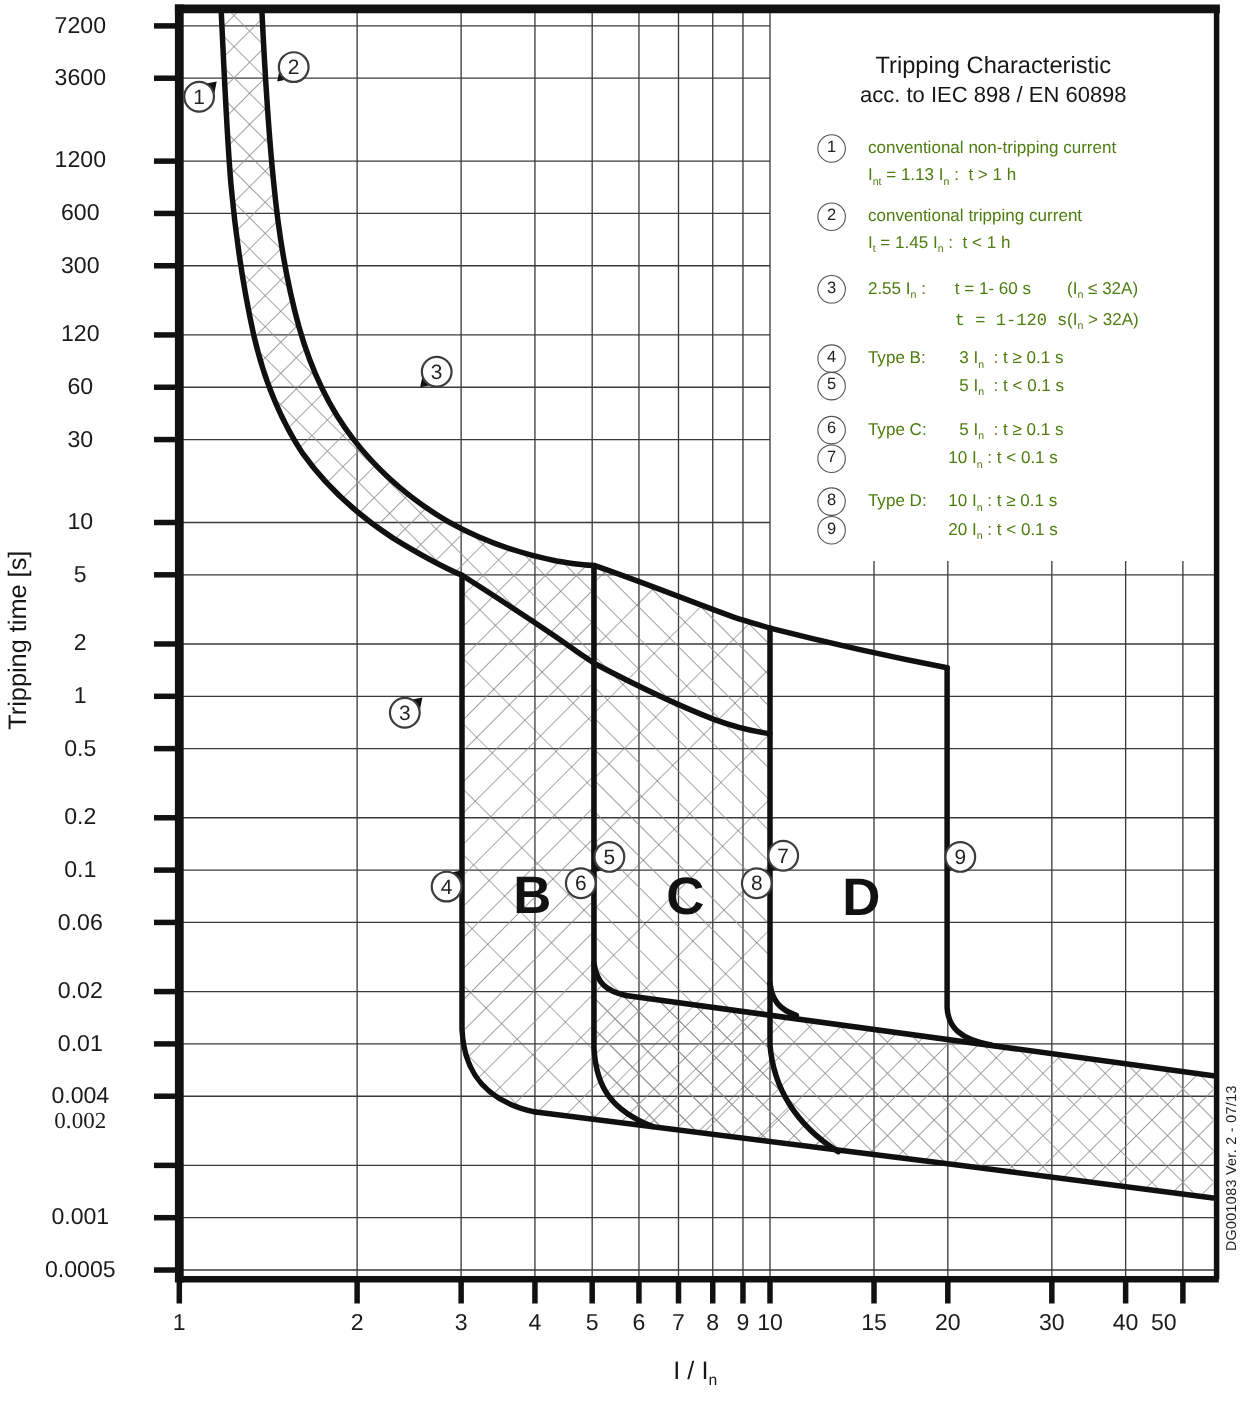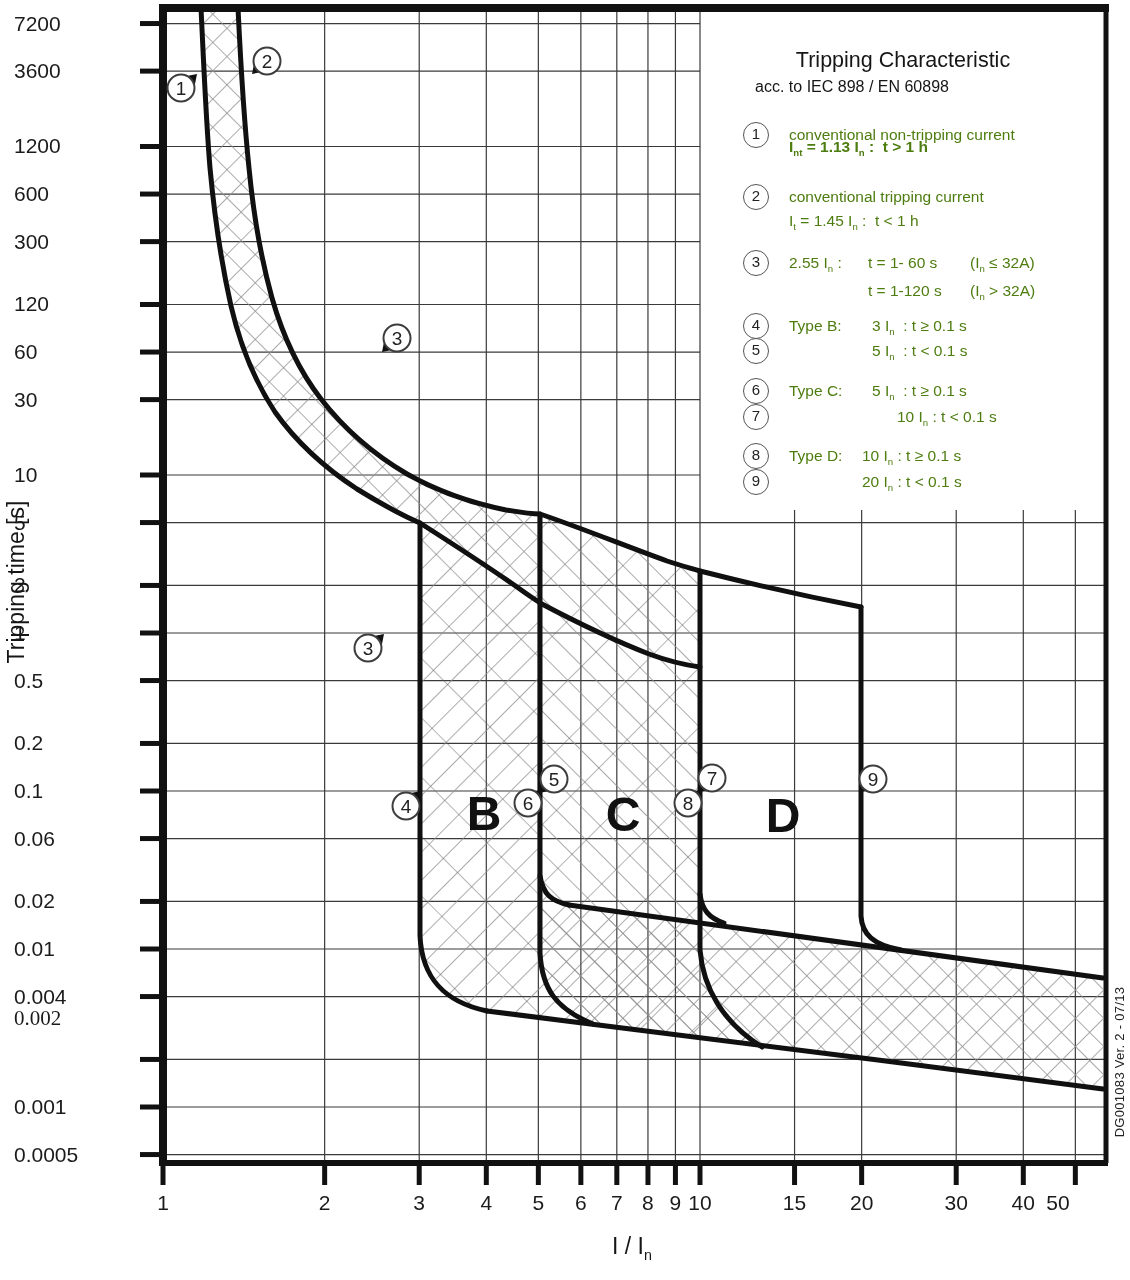--- a/index.html
+++ b/index.html
@@ -1,38 +1,38 @@
 <!DOCTYPE html>
 <html><head>
 <meta charset="utf-8">
 <style>
   html,body{margin:0;padding:0;background:#fff;}
   .stage{
     position:relative;width:1130px;height:1280px;background:#fff;overflow:hidden;
     font-family:"Liberation Sans","DejaVu Sans",sans-serif;color:#161616;
   }
   .abs{position:absolute;}
-  .tick-label-y{position:absolute;width:118px;text-align:left;font-size:21px;color:#1b1b1b;}
+  .tick-label-y{position:absolute;width:118px;text-align:center;font-size:21px;color:#1b1b1b;}
   .tick-label-x{position:absolute;width:70px;text-align:center;font-size:21px;color:#1b1b1b;}
   .axis-title-y{
     position:absolute;left:16px;top:582px;transform:translate(-50%,-50%) rotate(-90deg);
     font-size:23px;white-space:nowrap;color:#161616;
   }
   .axis-title-x{
     position:absolute;left:632px;top:1248px;transform:translate(-50%,-50%);
     font-size:23px;white-space:nowrap;color:#161616;
   }
   .side-note{
     position:absolute;left:1119px;top:1062px;transform:translate(-50%,-50%) rotate(-90deg);
     font-size:13px;white-space:nowrap;color:#222;letter-spacing:0.3px;
   }
   .lg-title{position:absolute;left:903px;top:60px;transform:translate(-50%,-50%);
     font-size:21.5px;white-space:nowrap;color:#161616;}
-  .lg-subtitle{position:absolute;left:852px;top:87px;transform:translate(-50%,-50%);
-    font-size:16px;white-space:nowrap;color:#161616;}
+  .lg-subtitle{position:absolute;left:903px;top:87px;transform:translate(-50%,-50%);
+    font-size:20px;white-space:nowrap;color:#161616;}
   .lg-circle{
     position:absolute;width:26px;height:26px;border:1.8px solid #555;border-radius:50%;
     box-sizing:border-box;background:#fff;font-size:15px;line-height:22.5px;text-align:center;color:#222;
   }
   .lg-text{position:absolute;font-size:15.5px;line-height:20px;white-space:pre;color:#4d7c0f;}
   sub{font-size:0.62em;}
 </style>
 </head>
 <body>
 
@@ -242,40 +242,40 @@
     </div>
 
   <div class="axis-title-y">Tripping time [s]</div>
   <div class="axis-title-x">I / I<sub>n</sub></div>
 
   <div class="lg-title">Tripping Characteristic</div>
   <div class="lg-subtitle">acc. to IEC 898 / EN 60898</div>
   <div id="legend-items">
       <div class="lg-circle" style="left: 743px; top: 122px;">1</div>
       <div class="lg-text" style="left: 789px; top: 125px;">conventional non-tripping current</div>
-      <div class="lg-text" style="left: 789px; top: 137px; font-weight: bold;">I<sub>nt</sub> = 1.13 I<sub>n</sub> :  t &gt; 1 h</div>
+      <div class="lg-text" style="left: 789px; top: 150px;">I<sub>nt</sub> = 1.13 I<sub>n</sub> :  t &gt; 1 h</div>
       <div class="lg-circle" style="left: 743px; top: 184px;">2</div>
       <div class="lg-text" style="left: 789px; top: 187px;">conventional tripping current</div>
       <div class="lg-text" style="left: 789px; top: 211px;">I<sub>t</sub> = 1.45 I<sub>n</sub> :  t &lt; 1 h</div>
       <div class="lg-circle" style="left: 743px; top: 250px;">3</div>
       <div class="lg-text" style="left: 789px; top: 253px;">2.55 I<sub>n</sub> :</div>
       <div class="lg-text" style="left: 868px; top: 253px;">t = 1- 60 s</div>
       <div class="lg-text" style="left: 970px; top: 253px;">(I<sub>n</sub> ≤ 32A)</div>
-      <div class="lg-text" style="left: 868px; top: 281px;">t = 1-120 s</div>
+      <div class="lg-text" style="left: 868px; top: 281px; font-family: Liberation Mono, monospace;">t = 1-120 s</div>
       <div class="lg-text" style="left: 970px; top: 281px;">(I<sub>n</sub> &gt; 32A)</div>
       <div class="lg-circle" style="left: 743px; top: 313px;">4</div>
       <div class="lg-text" style="left: 789px; top: 316px;">Type B:</div>
       <div class="lg-text" style="left: 872px; top: 316px;">3 I<sub>n</sub>  : t ≥ 0.1 s</div>
       <div class="lg-circle" style="left: 743px; top: 338px;">5</div>
       <div class="lg-text" style="left: 872px; top: 341px;">5 I<sub>n</sub>  : t &lt; 0.1 s</div>
       <div class="lg-circle" style="left: 743px; top: 378px;">6</div>
       <div class="lg-text" style="left: 789px; top: 381px;">Type C:</div>
       <div class="lg-text" style="left: 872px; top: 381px;">5 I<sub>n</sub>  : t ≥ 0.1 s</div>
       <div class="lg-circle" style="left: 743px; top: 404px;">7</div>
-      <div class="lg-text" style="left: 862px; top: 407px; margin-left: 35px;">10 I<sub>n</sub> : t &lt; 0.1 s</div>
+      <div class="lg-text" style="left: 862px; top: 407px;">10 I<sub>n</sub> : t &lt; 0.1 s</div>
       <div class="lg-circle" style="left: 743px; top: 443px;">8</div>
       <div class="lg-text" style="left: 789px; top: 446px;">Type D:</div>
       <div class="lg-text" style="left: 862px; top: 446px;">10 I<sub>n</sub> : t ≥ 0.1 s</div>
       <div class="lg-circle" style="left: 743px; top: 469px;">9</div>
       <div class="lg-text" style="left: 862px; top: 472px;">20 I<sub>n</sub> : t &lt; 0.1 s</div>
     </div>
 
   <div class="side-note">DG001083 Ver. 2 - 07/13</div>
 </div>
 

